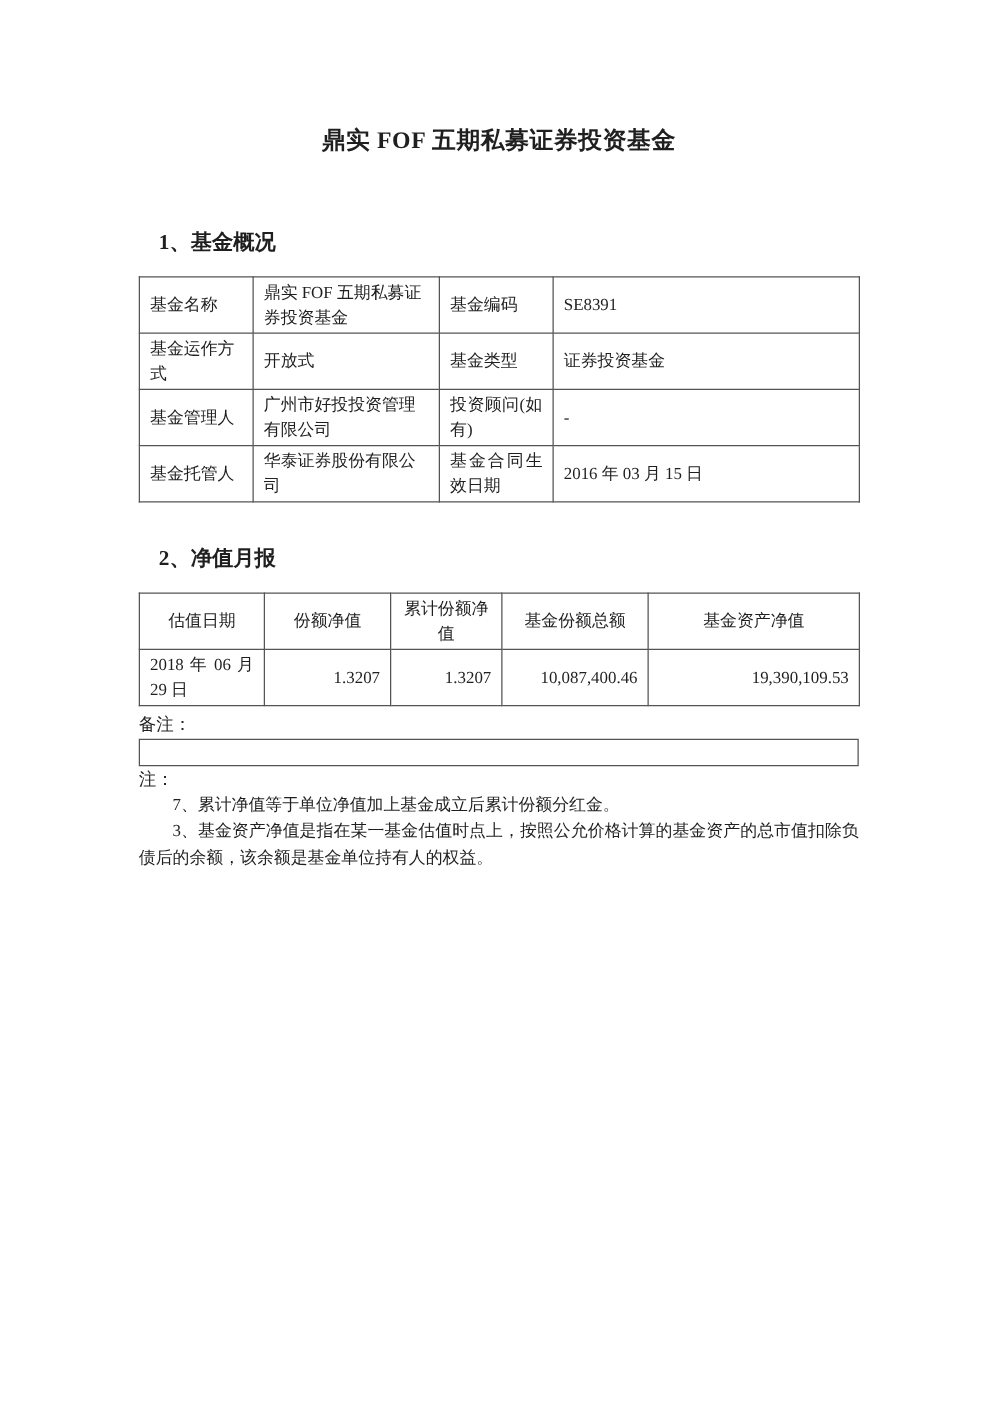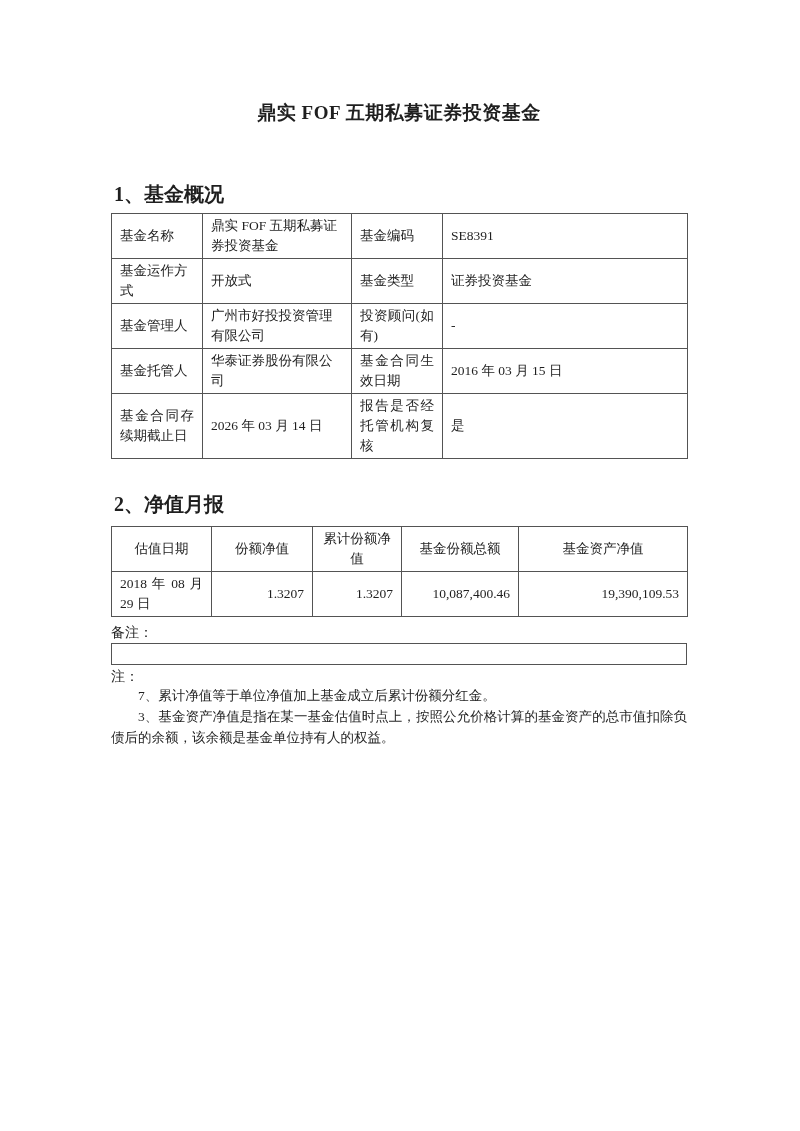--- a/index.html
+++ b/index.html
@@ -25,22 +25,22 @@
     letter-spacing: 0.5px;
   }
   .doc-subtitle {
     margin: 36px 0 0 0;
     text-align: center;
     font-size: 14.5px;
     font-weight: bold;
     line-height: 19px;
   }
   .sec-heading {
-    margin: 3px;
-    font-size: 20px;
+    margin: 16px;
+    font-size: 17px;
     font-weight: bold;
     line-height: 22px;
   }
   .sec-heading.first { margin-top: 57px; }
   .sec-heading.second { margin-top: 34px; }
 
   table {
     border-collapse: collapse;
     table-layout: fixed;
     width: 576px;
@@ -131,26 +131,20 @@
           <td>广州市好投投资管理有限公司</td>
           <td class="just">投资顾问(如有)</td>
           <td>-</td>
         </tr>
         <tr class="r4">
           <td>基金托管人</td>
           <td>华泰证券股份有限公司</td>
           <td class="just">基金合同生效日期</td>
           <td>2016 年 03 月 15 日</td>
         </tr>
-        <tr class="r5">
-          <td class="just">基金合同存续期截止日</td>
-          <td>2026 年 03 月 14 日</td>
-          <td class="just">报告是否经托管机构复核</td>
-          <td>是</td>
-        </tr>
       </tbody>
     </table>
 
     <h3 class="sec-heading second">2、净值月报</h3>
 
     <table class="nav-table">
       <colgroup>
         <col style="width:100px">
           <col style="width:101px">
           <col style="width:89px">
@@ -159,21 +153,21 @@
       </colgroup>
       <tbody>
         <tr class="hdr">
           <th>估值日期</th>
           <th>份额净值</th>
           <th>累计份额净值</th>
           <th>基金份额总额</th>
           <th>基金资产净值</th>
         </tr>
         <tr class="data">
-          <td class="date">2018 年 08 月 29 日</td>
+          <td class="date">2018 年 06 月 29 日</td>
           <td class="num">1.3207</td>
           <td class="num">1.3207</td>
           <td class="num">10,087,400.46</td>
           <td class="num">19,390,109.53</td>
         </tr>
       </tbody>
     </table>
 
     <div class="remark-label">备注：</div>
     <div class="remark-box"></div>

